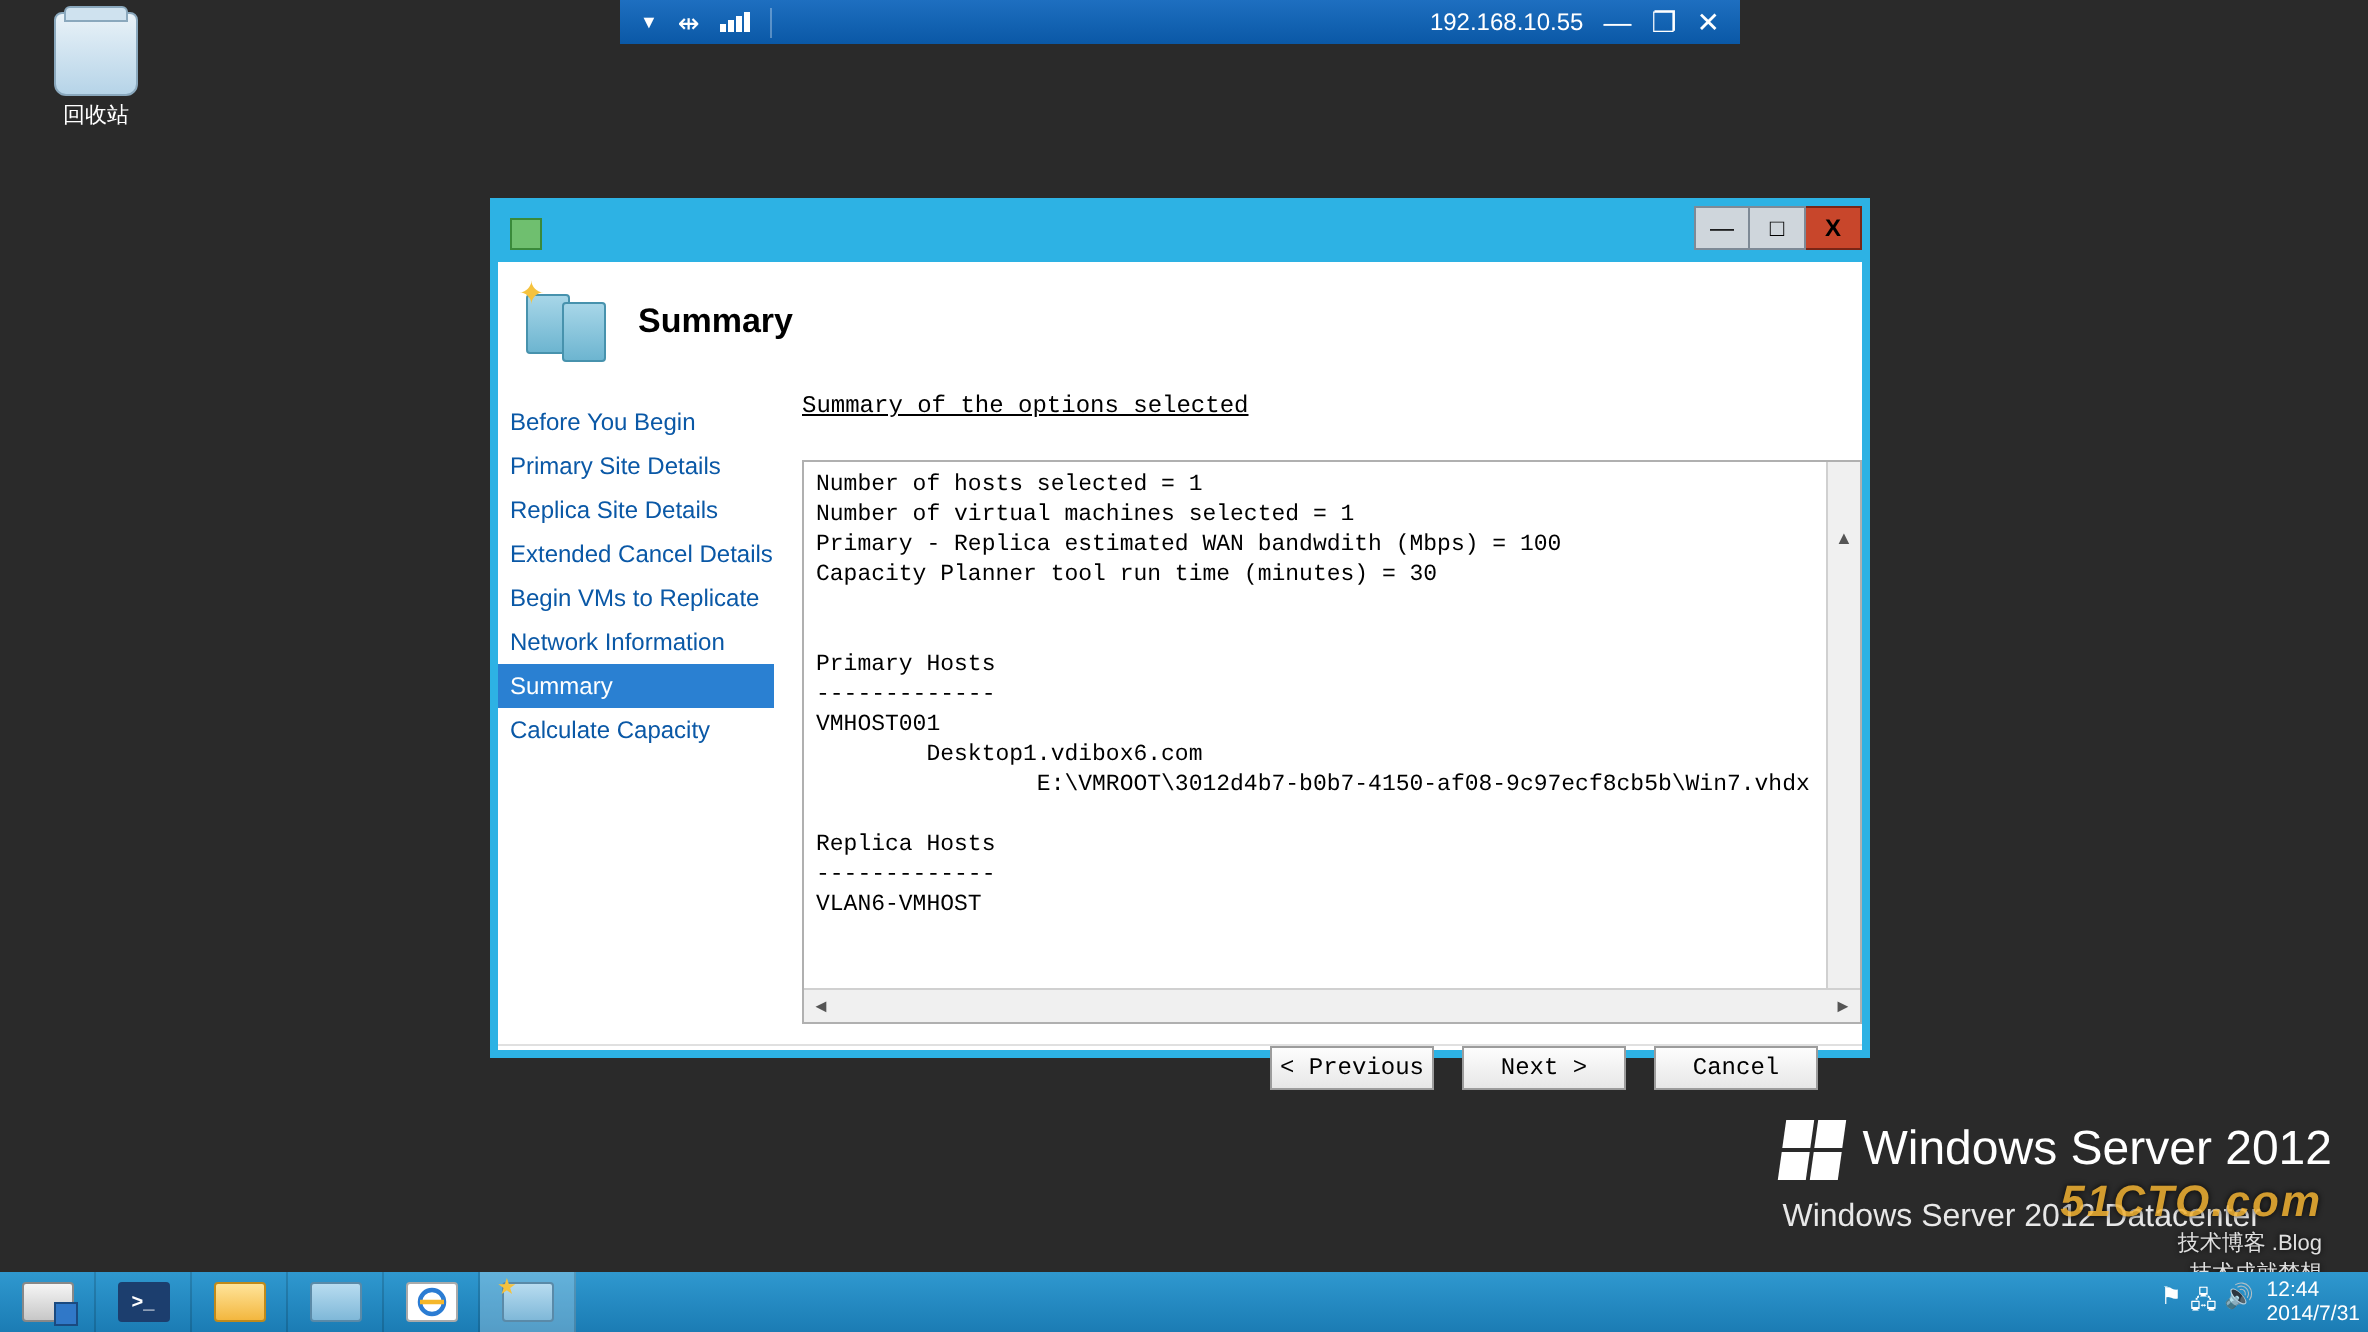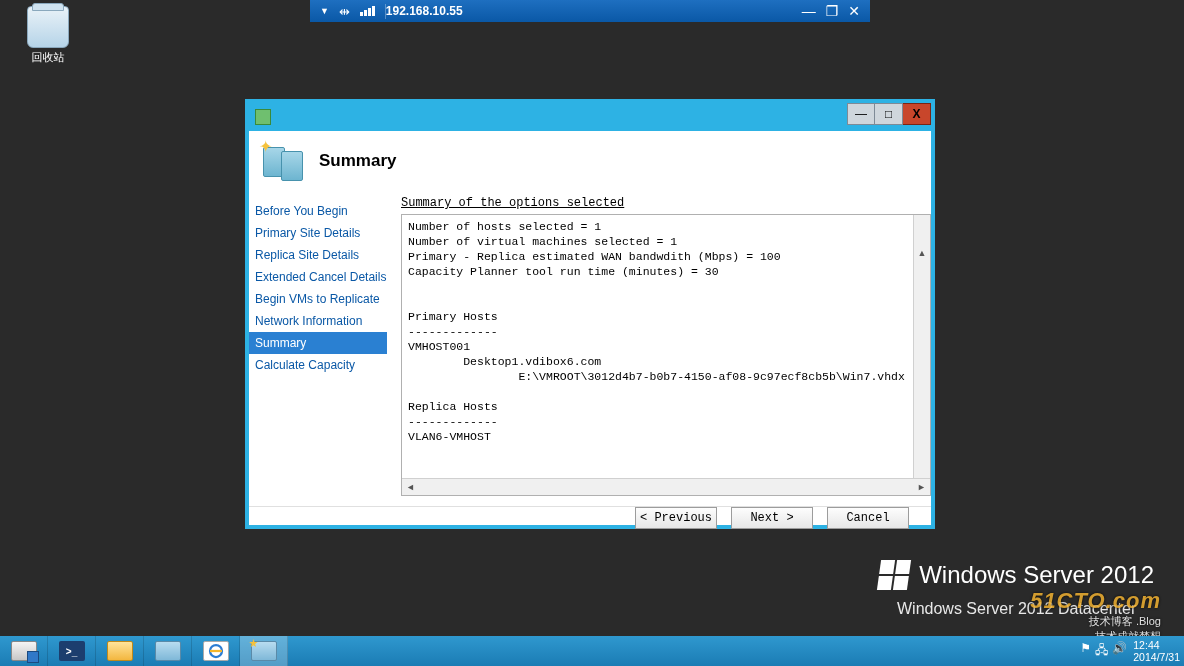--- a/index.html
+++ b/index.html
@@ -18,21 +18,21 @@
   
   .remote-bar { position: absolute; top: 0; left: 310px; width: 560px; height: 22px;
     background: linear-gradient(#1e6fc0,#0a58a6); display:flex; align-items:center; color:#fff; font-size:12px; }
   .remote-bar .left { display:flex; align-items:center; gap:10px; padding:0 10px; border-right:1px solid rgba(255,255,255,0.3); }
   .remote-bar .arrow { font-size:9px; }
   .remote-bar .pin { font-size:13px; }
   .remote-bar .signal { display:flex; align-items:flex-end; gap:1px; }
   .remote-bar .signal span { width:3px; background:#fff; }
   .remote-bar .signal span:nth-child(1){height:4px} .remote-bar .signal span:nth-child(2){height:6px}
   .remote-bar .signal span:nth-child(3){height:8px} .remote-bar .signal span:nth-child(4){height:10px}
-  .remote-bar .addr { flex:1; text-align:left;font-weight:bold; }
+  .remote-bar .addr { flex:1; text-align:right; }
   .remote-bar .wbtns { display:flex; gap:10px; padding:0 10px; font-size:14px; }
   .remote-bar .wbtns span { cursor:pointer; }
 
   
   .wizard { position:absolute; top:99px; left:245px; width:690px; height:430px;
     border:4px solid #2db2e4; background:#fff; }
   .wizard-title { height:28px; background:#2db2e4; display:flex; align-items:center; position:relative; }
   .wizard-title .icon { width:16px; height:16px; margin:0 6px; background:#6fbf6f; border:1px solid #3a8a3a; }
   .wizard-title .txt { flex:1; text-align:center; color:#000; font-size:13px; }
   .wizard-title .wbtns { position:absolute; right:0; top:0; display:flex; height:22px; }
@@ -48,35 +48,35 @@
   .header-band .graphic .srv.one { left:2px; } .header-band .graphic .srv.two { left:20px; top:12px; }
   .header-band .graphic .star { position:absolute; left:-2px; top:-2px; color:#f5c23d; font-size:16px; }
   .header-band h2 { font-size:17px; font-weight:bold; color:#000; }
 
   .content { flex:1; display:flex; padding:0 0 10px; gap:14px; border-top:1px solid #fff; }
   .nav { width:138px; font-size:12px; padding-top:4px; }
   .nav .item { padding:4px 6px; color:#0a58a6; cursor:pointer; white-space:nowrap; }
   .nav .item.selected { background:#2a80d2; color:#fff; }
 
   .main { flex:1; display:flex; flex-direction:column; }
-  .main .lbl { font-family:"Courier New",monospace; font-size:12px; text-decoration:underline; margin-bottom:4px; }
+  .main .lbl { font-family:"Courier New",monospace; font-size:12px; text-decoration:underline; margin-bottom:20px; }
   .textarea-wrap { flex:1; border:1px solid #b0b0b0; background:#fff; display:flex; flex-direction:column; }
   .ta-content { flex:1; padding:4px 6px; font-family:"Courier New",monospace; font-size:11.5px; line-height:15px; white-space:pre; overflow:hidden; position:relative; }
   .vscroll { position:absolute; right:0; top:0; bottom:0; width:17px; background:#f0f0f0; border-left:1px solid #d0d0d0; }
   .vscroll .arr { height:17px; display:flex; align-items:center; justify-content:center; font-size:9px; color:#555; cursor:pointer; }
   .hscroll { height:17px; background:#f0f0f0; border-top:1px solid #d0d0d0; display:flex; }
   .hscroll .arr { width:17px; display:flex; align-items:center; justify-content:center; font-size:9px; color:#555; cursor:pointer; }
   .hscroll .spacer { flex:1; }
 
   .buttons { height:44px; display:flex; justify-content:flex-end; align-items:center; gap:14px; padding-right:22px; border-top:1px solid #e0e0e0;padding-left:40px; }
   .buttons button { width:82px; height:22px; font-family:"Courier New",monospace; font-size:12px;
     background:linear-gradient(#fdfdfd,#e7e7e7); border:1px solid #9c9c9c; cursor:pointer; }
 
   
-  .brand { position:absolute; right:30px; bottom:48px; text-align:center; color:#fff; }
+  .brand { position:absolute; right:18px; bottom:48px; text-align:left; color:#fff; }
   .brand .logo { display:flex; align-items:center; justify-content:flex-end; gap:10px; font-size:24px; font-weight:300; }
   .brand .logo .winlogo { display:grid; grid-template-columns:14px 14px; grid-template-rows:14px 14px; gap:2px; transform:skewX(-8deg); }
   .brand .logo .winlogo span { background:#fff; }
   .brand .edition { font-size:16px; margin-top:10px; color:#e8e8e8; }
 
   
   .watermark { position:absolute; right:23px; bottom:22px; color:#fff; text-align:right; font-size:11px; text-shadow:0 0 3px #000; opacity:0.85; pointer-events:none; }
   .watermark .big { font-size:22px; font-weight:bold; font-style:italic; color:#f0b030; letter-spacing:1px; }
 
   

